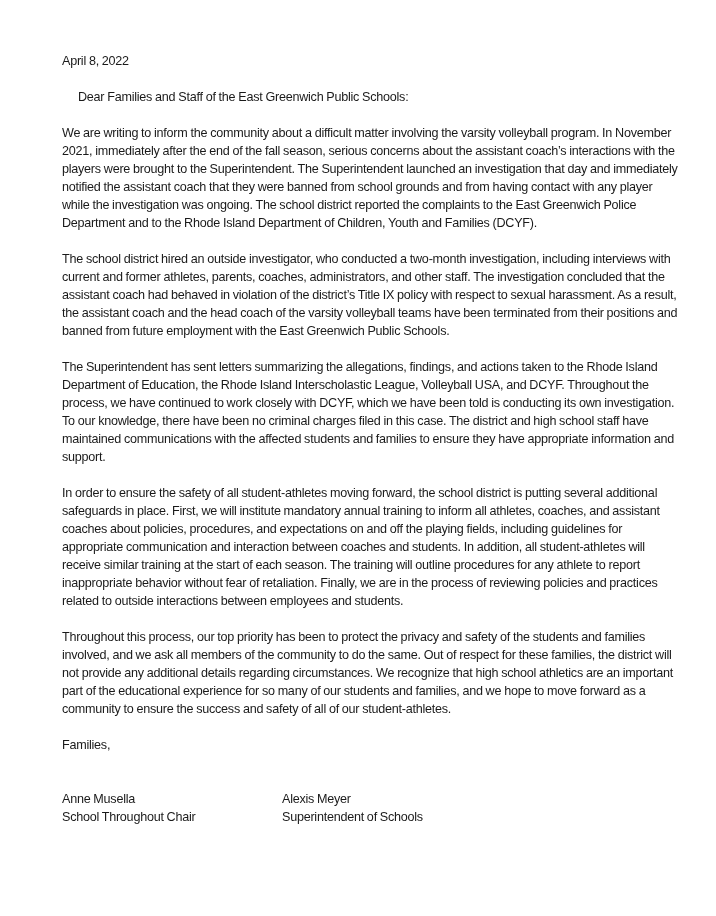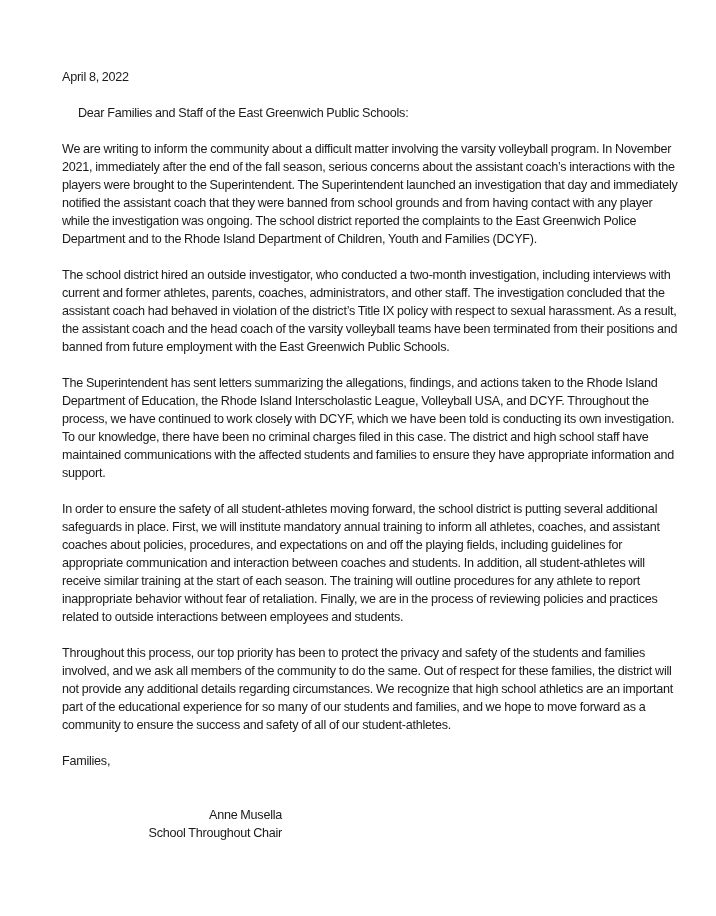--- a/index.html
+++ b/index.html
@@ -9,41 +9,41 @@
     }
     body {
       width: 716px;
       height: 916px;
       overflow: hidden;
       position: relative;
     }
     .page {
       position: absolute;
       left: 62px;
-      top: 68px;
+      top: 52px;
       width: 620px;
       font-family: "Liberation Sans", sans-serif;
       font-size: 12.6px;
       line-height: 18px;
       color: #1a1a1a;
       letter-spacing: -0.25px;
       word-spacing: -0.3px;
     }
     .date { margin: 0 0 18px 0; }
     .salutation { margin: 0 0 18px 16px; }
     .para { margin: 0 0 18px 0; }
     .closing { margin: 0 0 36px 0; }
     .signatures {
       display: flex;
       flex-direction: row;
       margin-top: 14px;
     }
     .sig-block { width: 220px; }
     .sig-block + .sig-block { margin-left: 0; }
-    .sig-name, .sig-title { display: block; text-align: right; }
+    .sig-name, .sig-title { display: block; }
   </style>
 </head>
 <body>
 
 <div class="page">
   <p class="date">April 8, 2022</p>
   <p class="salutation">Dear Families and Staff of the East Greenwich Public Schools:</p>
 
   <p class="para">We are writing to inform the community about a difficult matter involving the varsity volleyball program. In November 2021, immediately after the end of the fall season, serious concerns about the assistant coach’s interactions with the players were brought to the Superintendent. The Superintendent launched an investigation that day and immediately notified the assistant coach that they were banned from school grounds and from having contact with any player while the investigation was ongoing. The school district reported the complaints to the East Greenwich Police Department and to the Rhode Island Department of Children, Youth and Families (DCYF).</p>
   <p class="para">The school district hired an outside investigator, who conducted a two-month investigation, including interviews with current and former athletes, parents, coaches, administrators, and other staff. The investigation concluded that the assistant coach had behaved in violation of the district’s Title IX policy with respect to sexual harassment. As a result, the assistant coach and the head coach of the varsity volleyball teams have been terminated from their positions and banned from future employment with the East Greenwich Public Schools.</p>
@@ -51,14 +51,18 @@
   <p class="para">In order to ensure the safety of all student-athletes moving forward, the school district is putting several additional safeguards in place. First, we will institute mandatory annual training to inform all athletes, coaches, and assistant coaches about policies, procedures, and expectations on and off the playing fields, including guidelines for appropriate communication and interaction between coaches and students.  In addition, all student-athletes will receive similar training at the start of each season. The training will outline procedures for any athlete to report inappropriate behavior without fear of retaliation. Finally, we are in the process of reviewing policies and practices related to outside interactions between employees and students.</p>
   <p class="para">Throughout this process, our top priority has been to protect the privacy and safety of the students and families involved, and we ask all members of the community to do the same. Out of respect for these families, the district will not provide any additional details regarding circumstances. We recognize that high school athletics are an important part of the educational experience for so many of our students and families, and we hope to move forward as a community to ensure the success and safety of all of our student-athletes.</p>
 
   <p class="closing">Families,</p>
 
   <div class="signatures">
     <div class="sig-block">
       <span class="sig-name">Anne Musella</span>
       <span class="sig-title">School Throughout Chair</span>
     </div>
+    <div class="sig-block">
+      <span class="sig-name">Alexis Meyer</span>
+      <span class="sig-title">Superintendent of Schools</span>
+    </div>
   </div>
 </div>
 
 </body></html>

